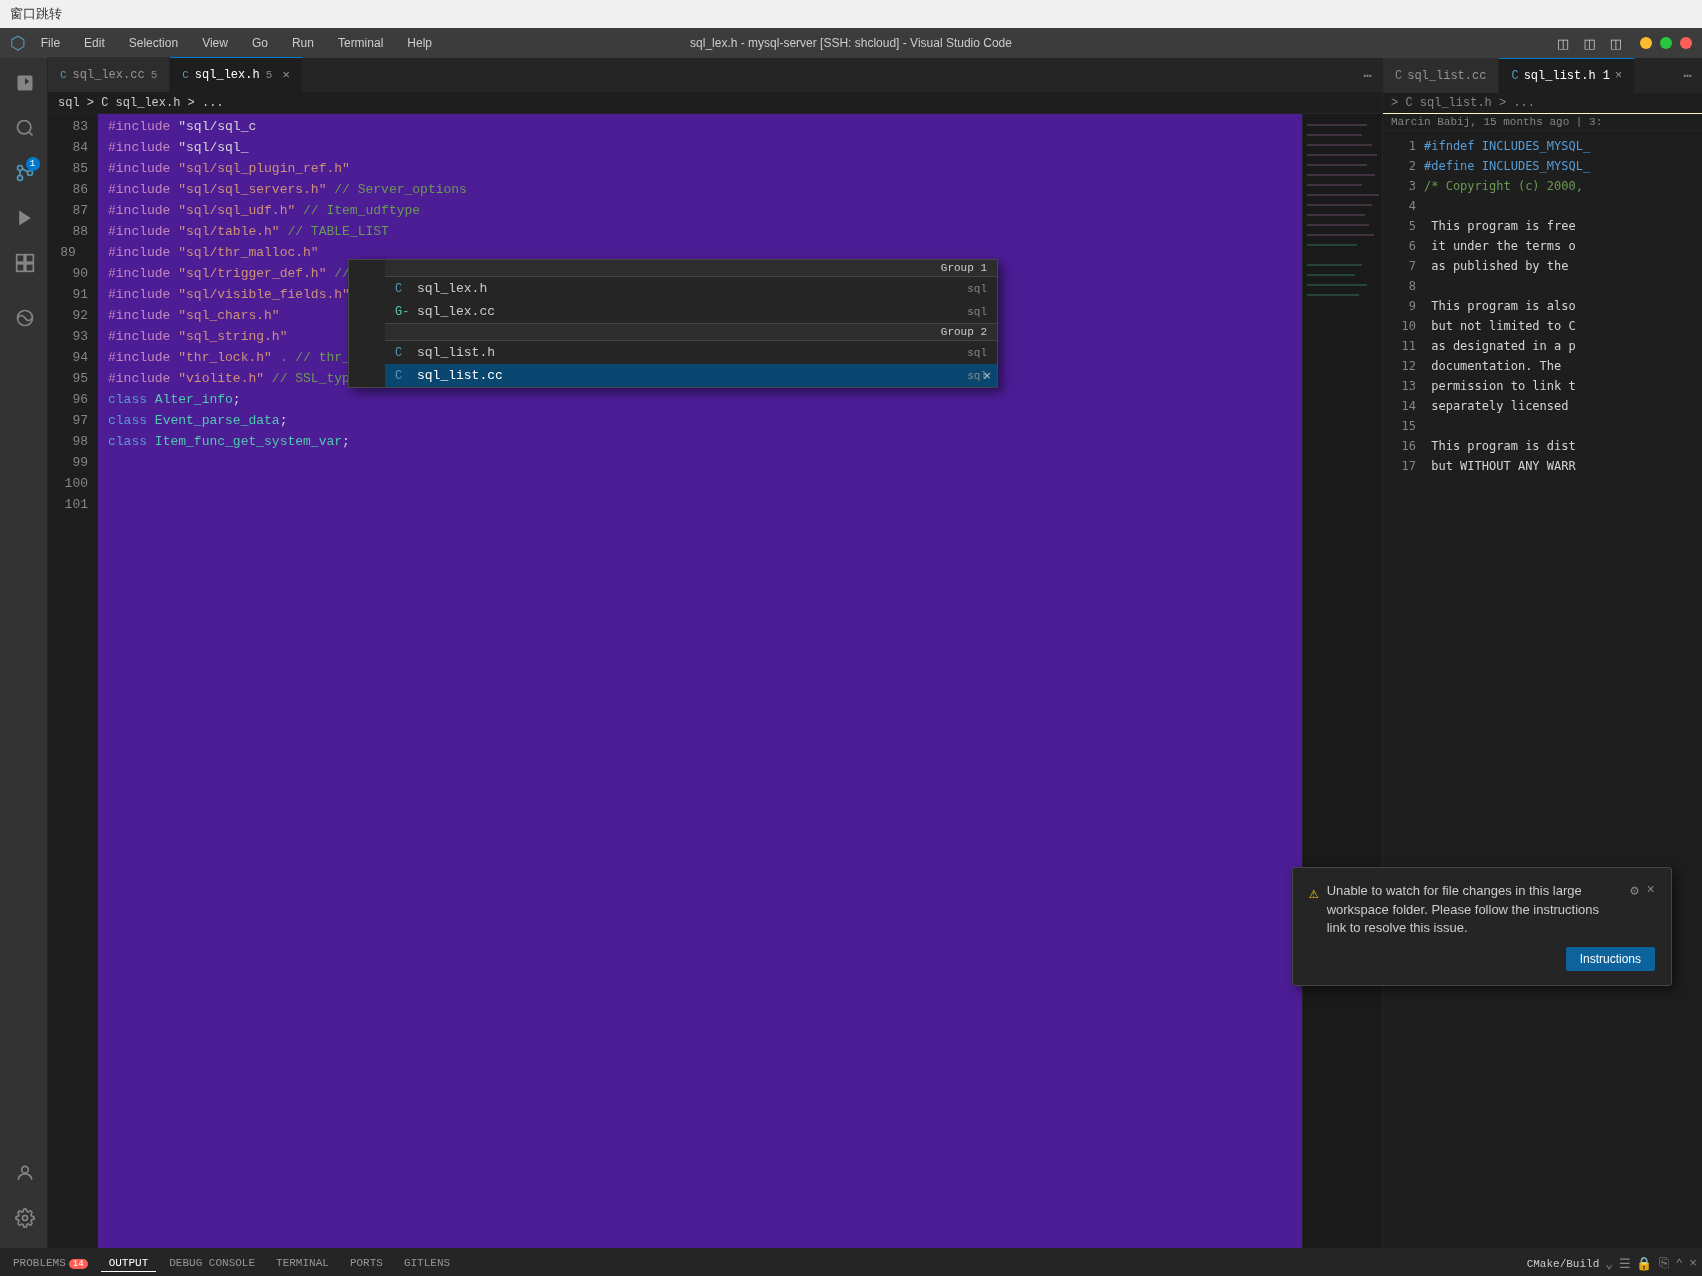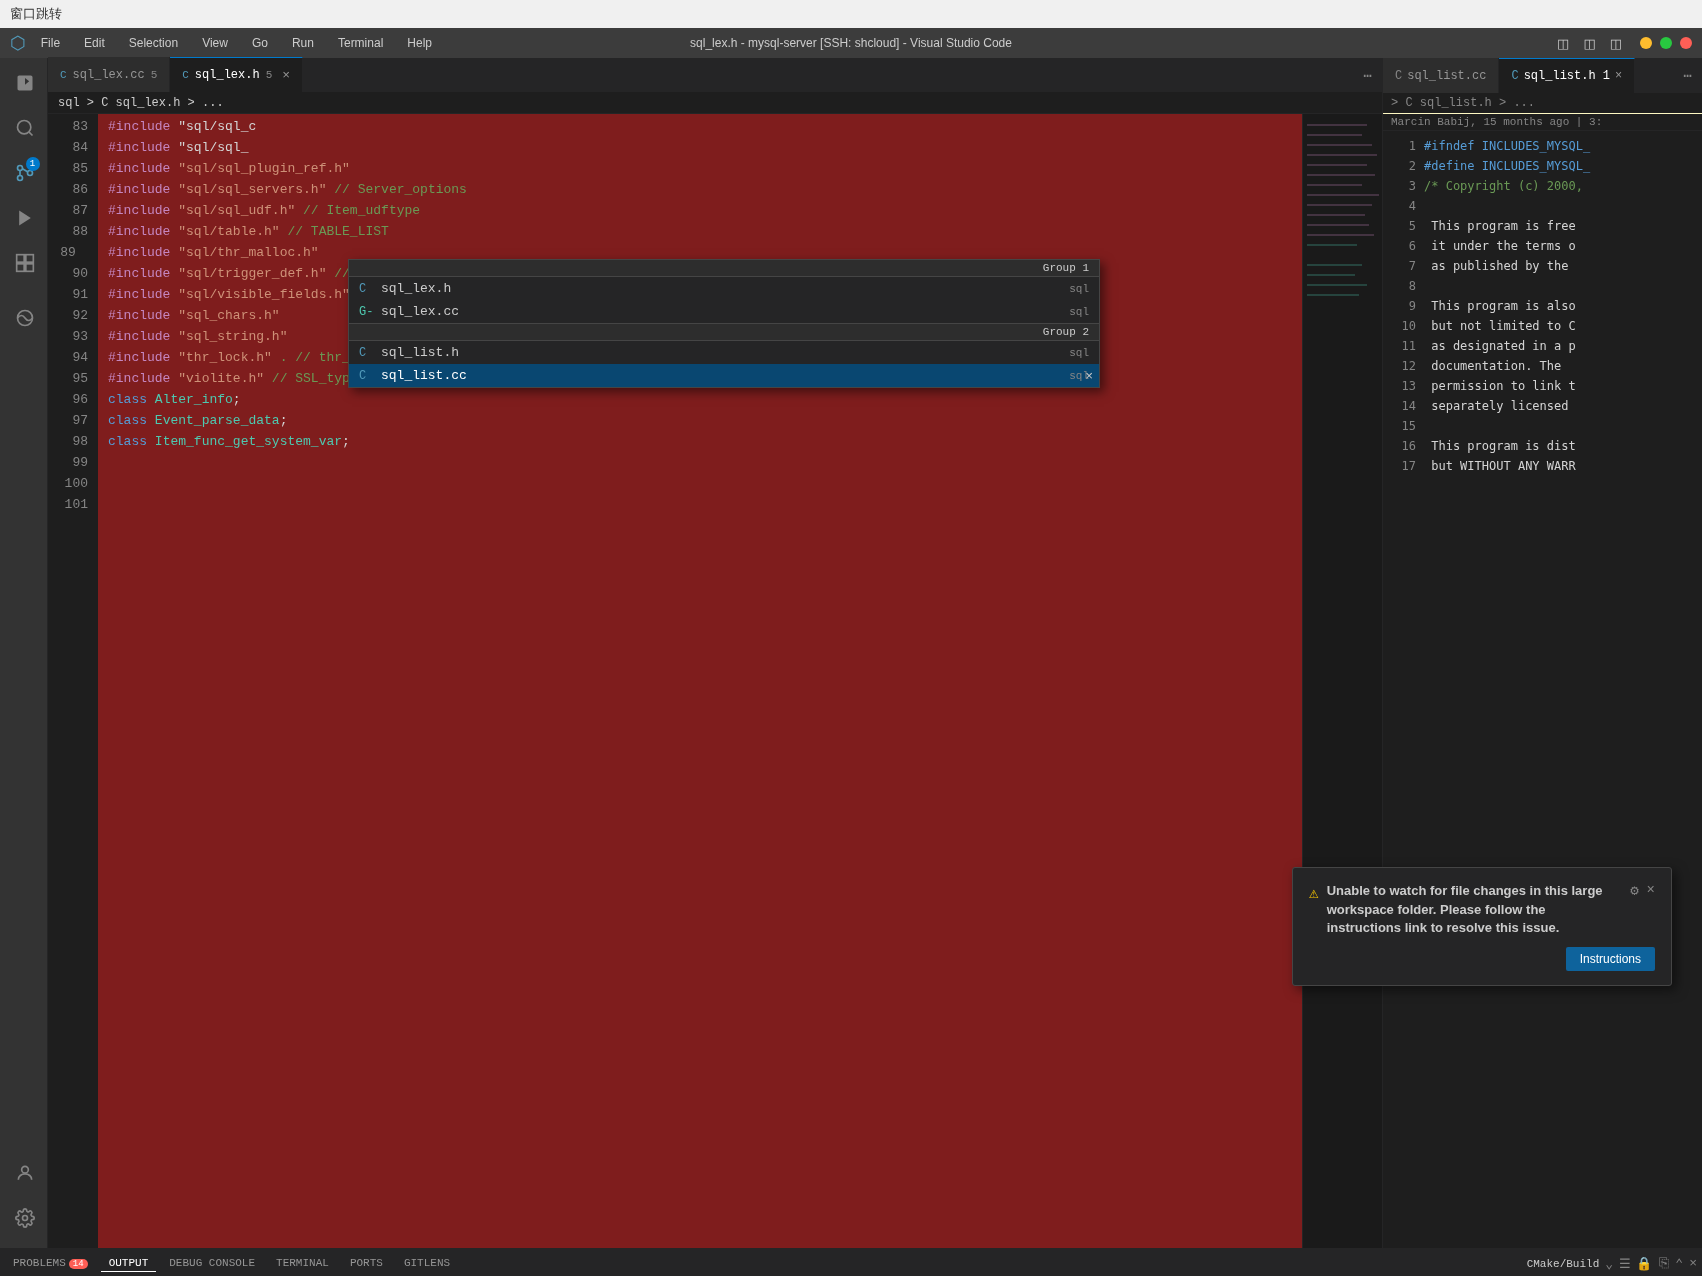--- a/index.html
+++ b/index.html
@@ -188,21 +188,21 @@
       display: flex;
       align-items: center;
       gap: 4px;
     }
     .breadcrumb span { color: #cccccc; }
 
     
     .code-editor {
       flex: 1;
       display: flex;
-      background: #7f1d1d;
+      background: #4c1d95;
       overflow: hidden;
       position: relative;
     }
     .line-numbers {
       width: 50px;
       background: #1e1e1e;
       color: #858585;
       text-align: right;
       padding: 0 10px 0 0;
       font-size: 13px;
@@ -230,22 +230,23 @@
     .kw-type { color: #4ec9b0; }
 
     
     .dropdown-popup {
       position: absolute;
       top: 145px;
       left: 300px;
       background: #252526;
       border: 1px solid #454545;
       z-index: 100;
-      width: 752px;
+      width: 650px;
       box-shadow: 4px 4px 10px rgba(0,0,0,0.5);
+      padding-left: 36px;
     }
     .dropdown-group-label {
       background: #2d2d2d;
       color: #cccccc;
       font-size: 11px;
       padding: 2px 10px;
       text-align: right;
       border-bottom: 1px solid #454545;
     }
     .dropdown-item {
@@ -397,21 +398,20 @@
       color: #ffcc00;
       font-size: 16px;
       margin-top: 1px;
     }
     .toast-title {
       flex: 1;
       color: #cccccc;
       font-size: 13px;
       font-family: sans-serif;
       line-height: 1.4;
-      font-weight: bold;
     }
     .toast-gear-icon, .toast-close-icon {
       color: #858585;
       cursor: pointer;
       font-size: 14px;
     }
     .toast-actions {
       display: flex;
       justify-content: flex-end;
     }

